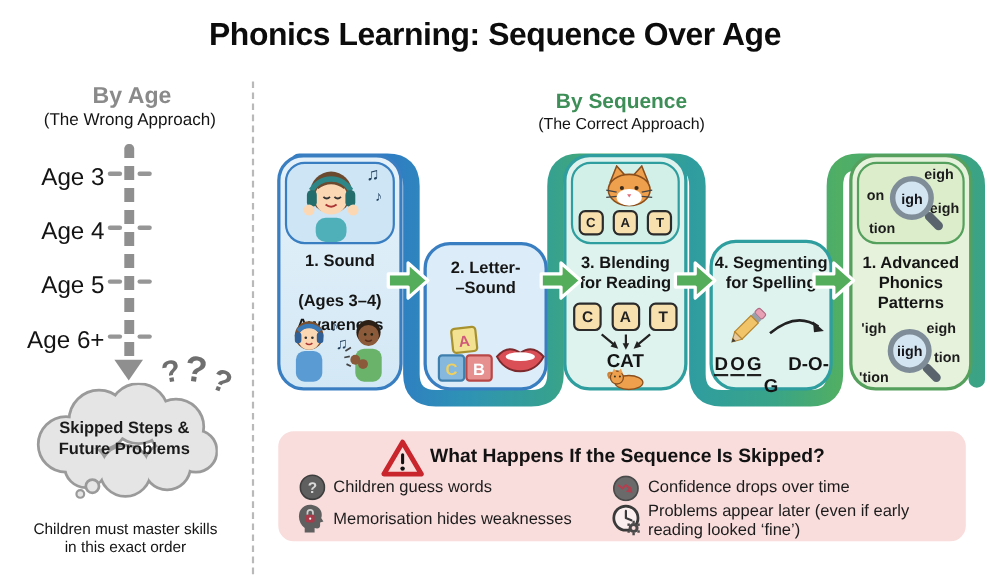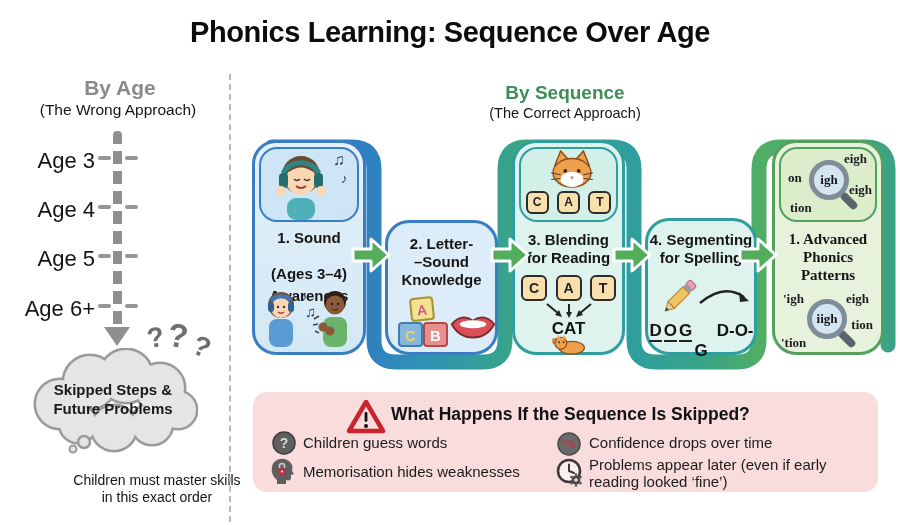--- a/index.html
+++ b/index.html
@@ -22,21 +22,21 @@
            border-left:13px solid transparent;border-right:13px solid transparent;
            border-top:19px solid #8f8f8f;}
   .age-label{position:absolute;left:20px;width:75px;text-align:right;
              font-size:22px;color:#141414;}
   .tick{position:absolute;width:13px;height:4px;background:#969696;border-radius:2px;}
   .qmark{position:absolute;font-weight:700;color:#6f6f6f;}
   .cloud-line{position:absolute;left:38px;width:150px;text-align:center;
               font-size:15px;font-weight:700;color:#1a1a1a;}
   .why-title{position:absolute;top:450px;left:8px;width:212px;text-align:center;
              font-size:16.5px;font-weight:700;color:#0d0d0d;}
-  .why-line{position:absolute;left:0;width:228px;text-align:center;font-size:14px;color:#141414;padding-left:43px;}
+  .why-line{position:absolute;left:0;width:228px;text-align:center;font-size:14px;color:#141414;}
   .divider{position:absolute;left:229px;top:74px;height:448px;width:0;
            border-left:2.5px dashed #b9b9b9;}
 
   
   .byseq-h{position:absolute;top:82px;left:330px;width:470px;text-align:center;
            font-size:19px;font-weight:700;color:#3e8e58;}
   .byseq-s{position:absolute;top:105px;left:330px;width:470px;text-align:center;
            font-size:14.5px;color:#141414;}
 
   
@@ -46,21 +46,21 @@
 
   .card.c1{left:252px;top:140px;width:114px;height:215px;border:3.5px solid #3a7ec2;
            background:linear-gradient(#e4f1fa,#d3e8f5);}
   .card.c2{left:385px;top:220px;width:113px;height:135px;border:3.5px solid #3a7ec2;
            background:#dcecf8;}
   .card.c3{left:512px;top:140px;width:113px;height:215px;border:3.5px solid #2f9e9e;
            background:#def2ee;}
   .card.c4{left:645px;top:218px;width:112px;height:137px;border:3.5px solid #2f9e9e;
            background:#def2ee;}
   .card.c5{left:772px;top:140px;width:112px;height:215px;border:3.5px solid #55a05d;
-           background:#e6f2dc;font-family:Liberation Serif, serif;}
+           background:#e6f2dc;}
   .panel{position:absolute;left:4px;right:4px;top:4px;height:75px;border-radius:18px;
          box-sizing:border-box;overflow:hidden;}
   .c1 .panel{border:2.5px solid #3a7ec2;background:#cde5f5;}
   .c3 .panel{border:2.5px solid #2f9e9e;background:#d2efe8;}
   .c5 .panel{border:2.5px solid #55a05d;background:#dcedcb;}
   .ctext{position:absolute;left:0;right:0;text-align:center;font-weight:700;
          font-size:15px;line-height:1.18;color:#151515;}
   .note{position:absolute;color:#23405e;font-weight:700;}
 
   .tile{display:inline-block;width:22px;height:22px;line-height:22px;margin:0 2px;
@@ -213,21 +213,20 @@
         <circle cx="71" cy="42" r="4.5" fill="#8a5a3b"></circle>
       <path d="M55,30 l5,-3 M54,36 l5,-1 M56,42 l4,2" stroke="#444" stroke-width="1.6"></path>
       <text x="42" y="12" font-size="13" font-weight="bold" fill="#23405e">♪</text>
       <text x="46" y="28" font-size="15" font-weight="bold" fill="#23405e">♫</text>
     </svg>
   </div>
 
   <div class="card c2">
     <div class="ctext" style="top:12px;">2. Letter-</div>
     <div class="ctext" style="top:30px;">–Sound</div>
-    <div class="ctext" style="top:48px;">Knowledge</div>
     <svg class="abs" style="left:8px;top:72px;" width="56" height="56" viewBox="0 0 56 56">
       <g transform="rotate(-6 26 14)">
         <rect x="15" y="3" width="22" height="22" rx="3" fill="#f2e292" stroke="#a8922f" stroke-width="2"></rect>
         <text x="26" y="20" font-size="14" font-weight="bold" fill="#d05a7a" text-anchor="middle">A</text>
       </g>
       <rect x="3" y="28" width="23" height="23" rx="3" fill="#85b8dc" stroke="#3f7fae" stroke-width="2"></rect>
       <text x="14.5" y="46" font-size="15" font-weight="bold" fill="#f0d060" text-anchor="middle">C</text>
       <rect x="28" y="28" width="23" height="23" rx="3" fill="#e79090" stroke="#b84848" stroke-width="2"></rect>
       <text x="39.5" y="46" font-size="15" font-weight="bold" fill="#fff" text-anchor="middle">B</text>
     </svg>

